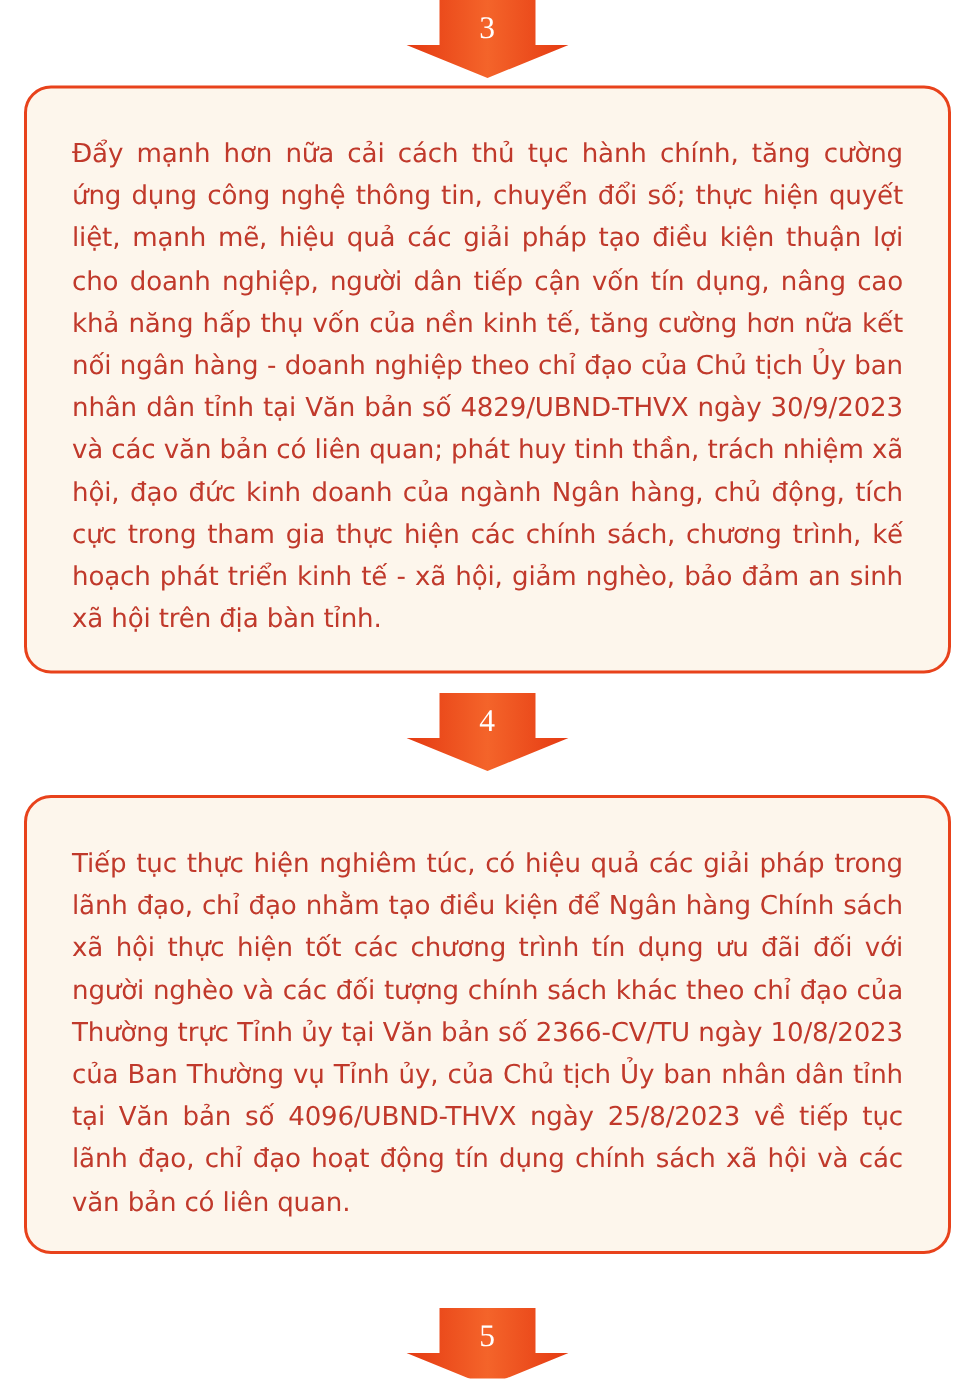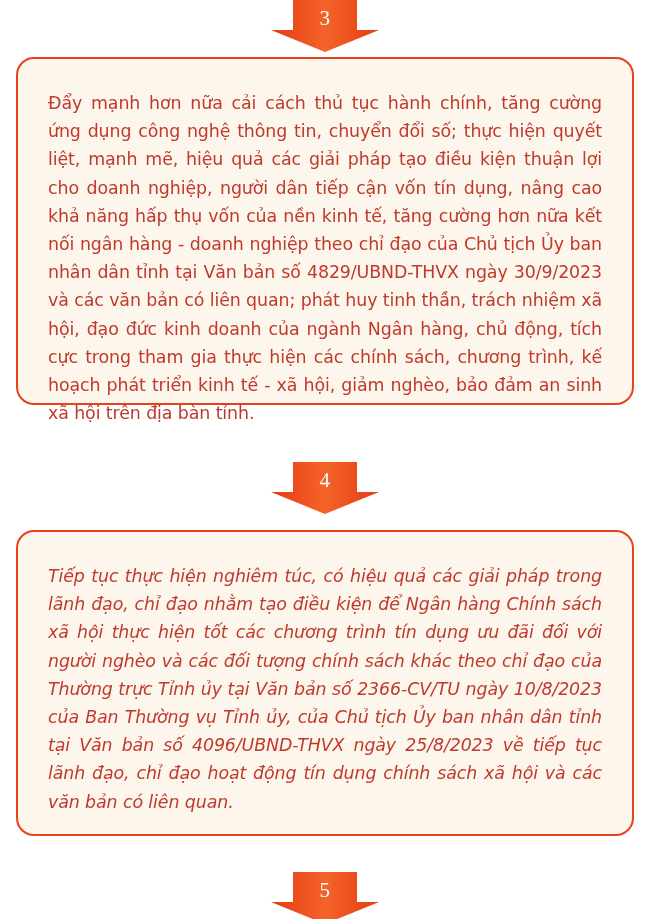--- a/index.html
+++ b/index.html
@@ -66,23 +66,23 @@
     line-height: 1.62;
     text-align: justify;
     text-justify: inter-word;
     font-family: "DejaVu Sans", sans-serif;
     font-weight: 400;
     letter-spacing: -0.1px;
   }
 
   
   #arrow-3 { top: 0px; }
-  #box-3   { top: 57px; height: 348px; }
+  #box-3   { top: 57px; height: 392px; }
   #arrow-4 { top: 462px; }
-  #box-4   { top: 530px; height: 306px; font-style: italic; }
+  #box-4   { top: 530px; height: 306px; }
   #arrow-5 { top: 872px; }
 </style>
 </head>
 <body>
 
 <div class="page">
 
   <div class="arrow" id="arrow-3">
     <svg class="arrow-shape" viewBox="0 0 108 52" preserveAspectRatio="none">
       <defs>

